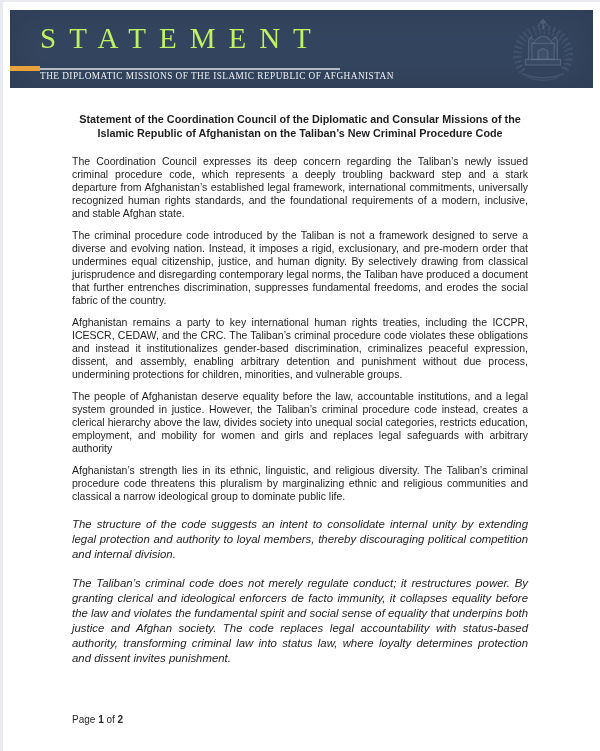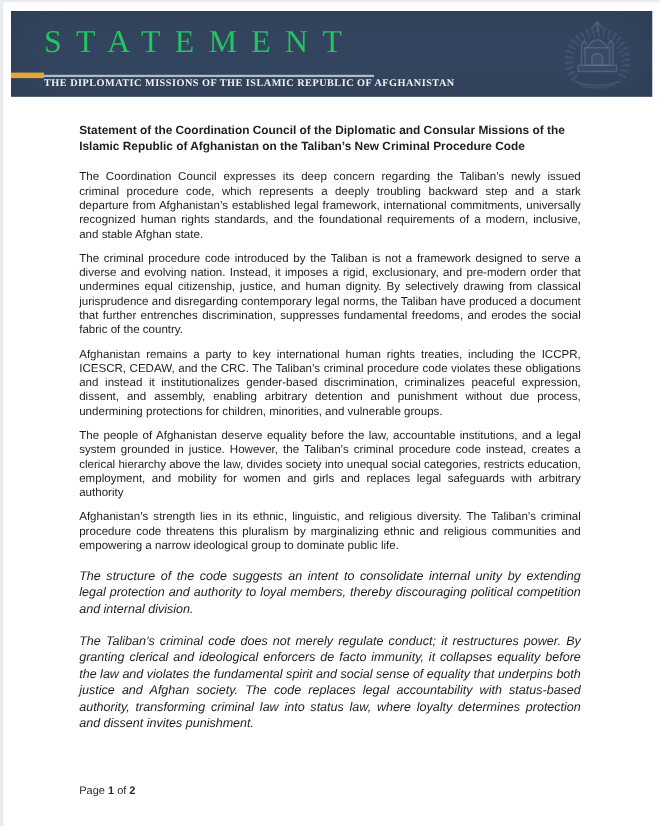--- a/index.html
+++ b/index.html
@@ -19,51 +19,51 @@
   .banner {
     position:absolute; left:10px; top:10px; right:7px; height:78px;
     background:#34455f;
     box-shadow: inset 0 0 40px rgba(0,0,0,0.12);
   }
   .banner-title {
     position:absolute; left:30px; top:12px;
     font-family:"Liberation Serif", serif;
     font-size:29px; font-weight:400;
     letter-spacing:13px;
-    color:#22c55e;
+    color:#bef264;
     white-space:nowrap;
   }
   .banner-rule {
     position:absolute; left:0; top:56px; width:330px;
     display:flex; align-items:center;
   }
   .banner-rule .accent-bar { width:30px; height:5px; background:#e8a23c; }
   .banner-rule .thin-line { flex:1; height:2px; background:rgba(222,227,233,0.75); }
   .banner-subtitle {
     position:absolute; left:30px; top:61px;
     font-family:"Liberation Serif", serif;
-    font-size:9.3px; font-weight:700;
+    font-size:9.3px; font-weight:400;
     letter-spacing:0.45px;
     color:#eef1f5;
     white-space:nowrap;
   }
   .emblem {
     position:absolute; right:8px; top:3px;
     width:84px; height:72px; opacity:0.55;
   }
 
   
   .content {
     position:absolute; left:72px; right:72px; top:88px;
     color:#1e1e20;
   }
   .doc-title {
     margin-top:24px; margin-bottom:15px;
     font-size:10.8px; font-weight:700;
-    line-height:14px; 
+    line-height:14px; text-align:center;
   }
   .para {
     font-size:10.5px; line-height:13px;
     text-align:justify;
     margin-bottom:9px;
   }
   .para b { font-weight:400; }
   .para-lg {
     font-size:11.4px; line-height:15px;
     margin-top:14px; margin-bottom:11px;font-style:italic;
@@ -126,21 +126,21 @@
 
     <p class="para"><b>The Coordination Council</b><span> expresses its deep concern regarding the Taliban’s newly issued criminal procedure code, which represents a deeply troubling backward step and a stark departure from Afghanistan’s established legal framework, international commitments, universally recognized human rights standards, and the foundational requirements of a modern, inclusive, and stable Afghan state.</span></p>
 
     <p class="para">The criminal procedure code introduced by the Taliban is not a framework designed to serve a diverse and evolving nation. Instead, it imposes a rigid, exclusionary, and pre-modern order that undermines equal citizenship, justice, and human dignity. By selectively drawing from classical jurisprudence and disregarding contemporary legal norms, the Taliban have produced a document that further entrenches discrimination, suppresses fundamental freedoms, and erodes the social fabric of the country.</p>
 
     <p class="para">Afghanistan remains a party to key international human rights treaties, including the ICCPR, ICESCR, CEDAW, and the CRC. The Taliban’s criminal procedure code violates these obligations and instead it institutionalizes gender-based discrimination, criminalizes peaceful expression, dissent, and assembly, enabling arbitrary detention and punishment without due process, undermining protections for children, minorities, and vulnerable groups.</p>
 
     <p class="para">The people of Afghanistan deserve equality before the law, accountable institutions, and a legal system grounded in justice. However, the Taliban’s criminal procedure code instead, creates a clerical hierarchy above the law, divides society into unequal social categories, restricts education, employment, and mobility for women and girls and replaces legal safeguards with arbitrary authority</p>
 
 
-    <p class="para">Afghanistan’s strength lies in its ethnic, linguistic, and religious diversity. The Taliban’s criminal procedure code threatens this pluralism by marginalizing ethnic and religious communities and empowering a narrow ideological group to dominate public life.</p>
+    <p class="para">Afghanistan’s strength lies in its ethnic, linguistic, and religious diversity. The Taliban’s criminal procedure code threatens this pluralism by marginalizing ethnic and religious communities and classical a narrow ideological group to dominate public life.</p>
 
     <p class="para para-lg">The structure of the code suggests an intent to consolidate internal unity by extending legal protection and authority to loyal members, thereby discouraging political competition and internal division.</p>
 
     <p class="para para-lg">The Taliban’s criminal code does not merely regulate conduct; it restructures power. By granting clerical and ideological enforcers de facto immunity, it collapses equality before the law and violates the fundamental spirit and social sense of equality that underpins both justice and Afghan society. The code replaces legal accountability with status-based authority, transforming criminal law into status law, where loyalty determines protection and dissent invites punishment.</p>
   </div>
 
   <div class="page-footer">
     <span>Page</span>
     <b>1</b>
     <span>of</span>

